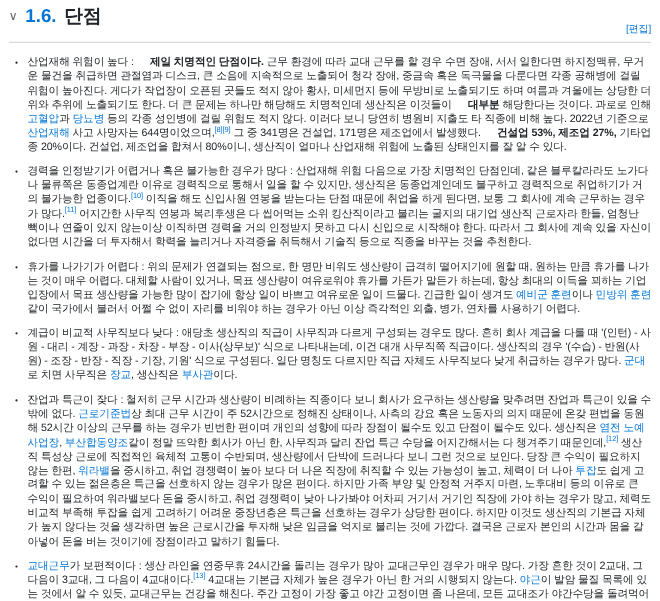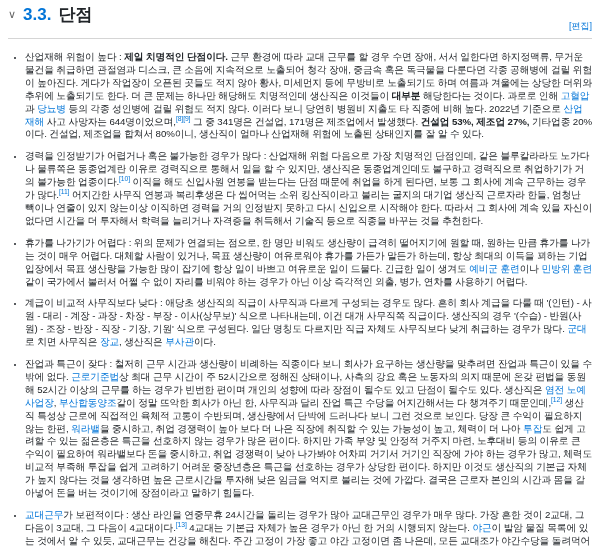--- a/index.html
+++ b/index.html
@@ -68,38 +68,38 @@
     font-size: 9.7px;
     line-height: 12.9px;
     margin-bottom: 9px;
     word-break: break-all;
     letter-spacing: -0.1px;
   }
   ul.content > li::marker {
     color: var(--text);
     font-size: 8px;
   }
-  .b { font-weight: 700; }
+  .b { font-weight: 700; margin-left: 12px; }
   a.l { color: var(--link); text-decoration: none; cursor: pointer; }
   sup.f {
     color: var(--link);
     font-size: 6.8px;
     line-height: 0;
     cursor: pointer;
     vertical-align: super;
   }
 </style>
 </head>
 <body>
 
 <div class="page">
   <div class="heading-row">
     <h3 class="h3">
       <span class="toggle">∨</span>
-      <a class="sec-num" href="#">3.3.</a>
+      <a class="sec-num" href="#">1.6.</a>
       <span class="sec-title">단점</span>
     </h3>
     <a class="edit-link" href="#">[편집]</a>
   </div>
 
   <ul class="content" id="bullet-list">
       <li><span class="n">산업재해 위험이 높다 : </span><span class="b">제일 치명적인 단점이다.</span><span class="n"> 근무 환경에 따라 교대 근무를 할 경우 수면 장애, 서서 일한다면 하지정맥류, 무거운 물건을 취급하면 관절염과 디스크, 큰 소음에 지속적으로 노출되어 청각 장애, 중금속 혹은 독극물을 다룬다면 각종 공해병에 걸릴 위험이 높아진다. 게다가 작업장이 오픈된 곳들도 적지 않아 황사, 미세먼지 등에 무방비로 노출되기도 하며 여름과 겨울에는 상당한 더위와 추위에 노출되기도 한다. 더 큰 문제는 하나만 해당해도 치명적인데 생산직은 이것들이 </span><span class="b">대부분</span><span class="n"> 해당한다는 것이다. 과로로 인해 </span><a class="l" href="#">고혈압</a><span class="n">과 </span><a class="l" href="#">당뇨병</a><span class="n"> 등의 각종 성인병에 걸릴 위험도 적지 않다. 이러다 보니 당연히 병원비 지출도 타 직종에 비해 높다. 2022년 기준으로 </span><a class="l" href="#">산업재해</a><span class="n"> 사고 사망자는 644명이었으며,</span><sup class="f">[8]</sup><sup class="f">[9]</sup><span class="n"> 그 중 341명은 건설업, 171명은 제조업에서 발생했다. </span><span class="b">건설업 53%, 제조업 27%,</span><span class="n"> 기타업종 20%이다. 건설업, 제조업을 합쳐서 80%이니, 생산직이 얼마나 산업재해 위험에 노출된 상태인지를 잘 알 수 있다.</span></li>
       <li><span class="n">경력을 인정받기가 어렵거나 혹은 불가능한 경우가 많다 : 산업재해 위험 다음으로 가장 치명적인 단점인데, 같은 블루칼라라도 노가다나 물류쪽은 동종업계란 이유로 경력직으로 통해서 일을 할 수 있지만, 생산직은 동종업계인데도 불구하고 경력직으로 취업하기가 거의 불가능한 업종이다.</span><sup class="f">[10]</sup><span class="n"> 이직을 해도 신입사원 연봉을 받는다는 단점 때문에 취업을 하게 된다면, 보통 그 회사에 계속 근무하는 경우가 많다.</span><sup class="f">[11]</sup><span class="n"> 어지간한 사무직 연봉과 복리후생은 다 씹어먹는 소위 킹산직이라고 불리는 굴지의 대기업 생산직 근로자라 한들, 엄청난 빽이나 연줄이 있지 않는이상 이직하면 경력을 거의 인정받지 못하고 다시 신입으로 시작해야 한다. 따라서 그 회사에 계속 있을 자신이 없다면 시간을 더 투자해서 학력을 늘리거나 자격증을 취득해서 기술직 등으로 직종을 바꾸는 것을 추천한다.</span></li>
       <li><span class="n">휴가를 나가기가 어렵다 : 위의 문제가 연결되는 점으로, 한 명만 비워도 생산량이 급격히 떨어지기에 원할 때, 원하는 만큼 휴가를 나가는 것이 매우 어렵다. 대체할 사람이 있거나, 목표 생산량이 여유로워야 휴가를 가든가 말든가 하는데, 항상 최대의 이득을 꾀하는 기업 입장에서 목표 생산량을 가능한 많이 잡기에 항상 일이 바쁘고 여유로운 일이 드물다. 긴급한 일이 생겨도 </span><a class="l" href="#">예비군 훈련</a><span class="n">이나 </span><a class="l" href="#">민방위 훈련</a><span class="n">같이 국가에서 불러서 어쩔 수 없이 자리를 비워야 하는 경우가 아닌 이상 즉각적인 외출, 병가, 연차를 사용하기 어렵다.</span></li>
       <li><span class="n">계급이 비교적 사무직보다 낮다 : 애당초 생산직의 직급이 사무직과 다르게 구성되는 경우도 많다. 흔히 회사 계급을 다룰 때 '(인턴) - 사원 - 대리 - 계장 - 과장 - 차장 - 부장 - 이사(상무보)' 식으로 나타내는데, 이건 대개 사무직쪽 직급이다. 생산직의 경우 '(수습) - 반원(사원) - 조장 - 반장 - 직장 - 기장, 기원' 식으로 구성된다. 일단 명칭도 다르지만 직급 자체도 사무직보다 낮게 취급하는 경우가 많다. </span><a class="l" href="#">군대</a><span class="n">로 치면 사무직은 </span><a class="l" href="#">장교</a><span class="n">, 생산직은 </span><a class="l" href="#">부사관</a><span class="n">이다.</span></li>

